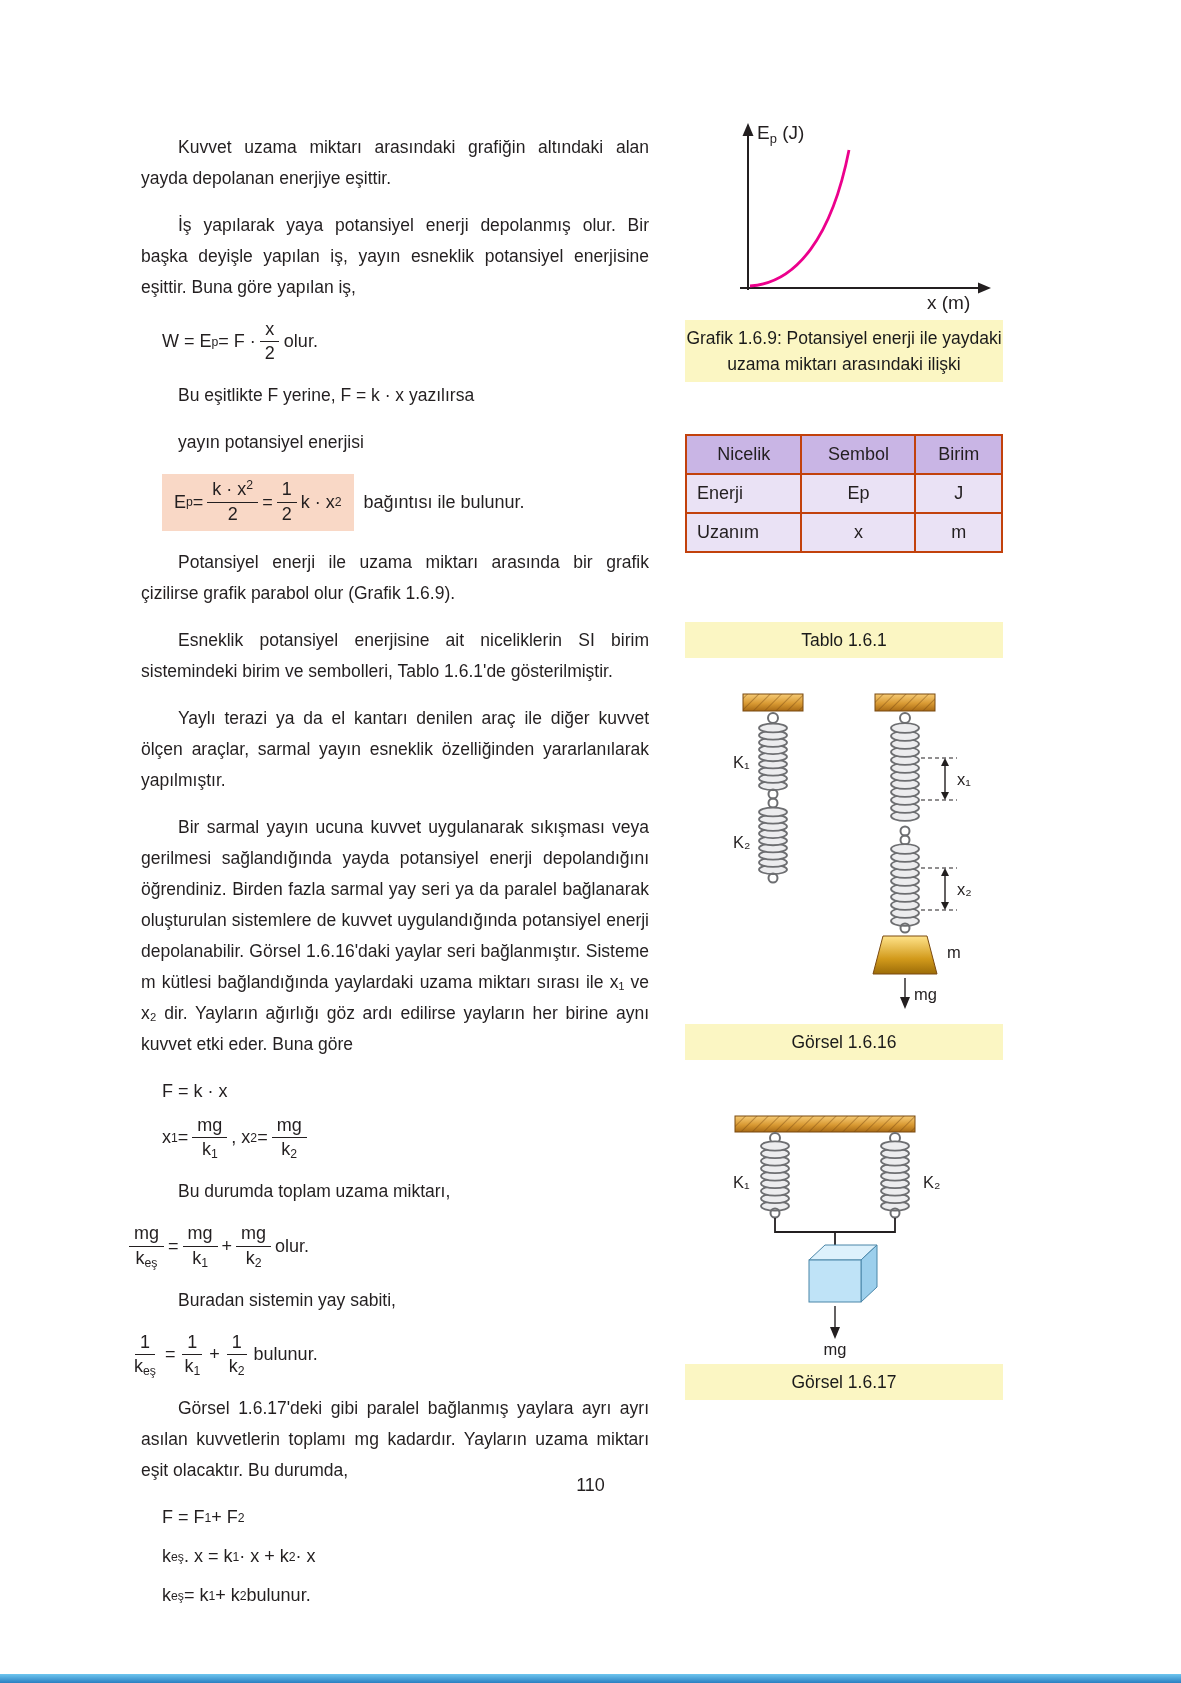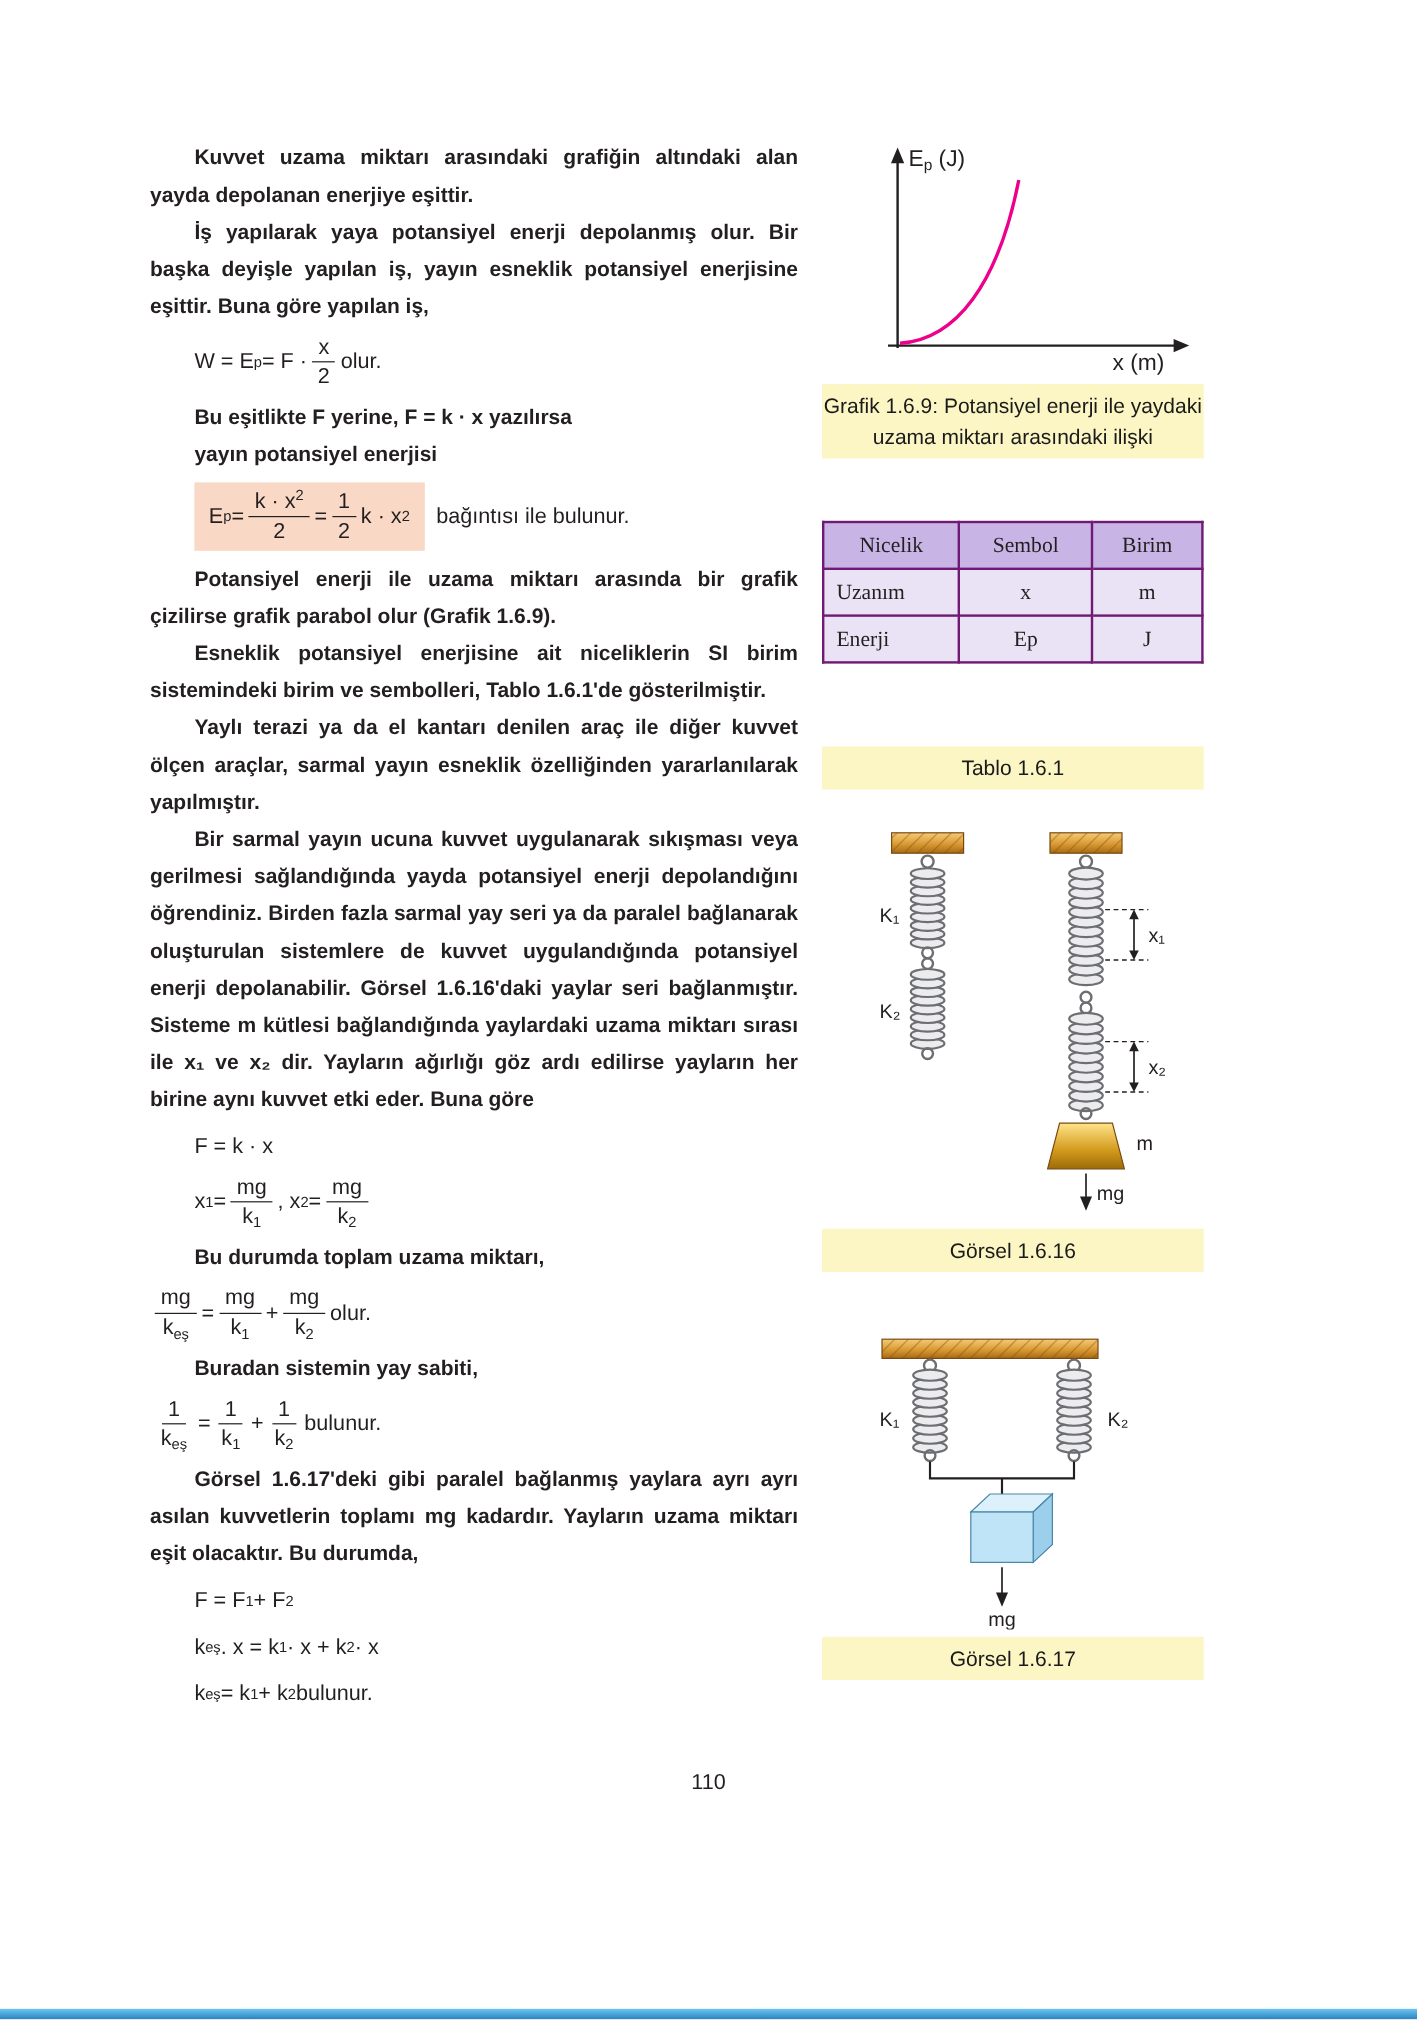--- a/index.html
+++ b/index.html
@@ -2,42 +2,42 @@
 <html lang="tr"><head>
 <meta charset="utf-8">
 <style>
   html,body { margin:0; padding:0; background:#ffffff; }
   .page {
     position:relative; width:1181px; height:1683px; background:#ffffff;
     font-family:"Liberation Sans", sans-serif; color:#231f20; overflow:hidden;
   }
   
   .left-col { position:absolute; left:125px; top:116px; width:540px; font-size:17.5px; line-height:31px; }
-  .para { margin:0; text-indent:37px; text-align:justify;font-weight:bold; }
+  .para { margin:16px; text-indent:37px; text-align:justify; }
   .formula { font-size:18px; margin:8px 0; display:flex; align-items:center; flex-wrap:wrap; }
   .indent { margin-left:37px; }
   .formula .hl { background:#F9D8C6; padding:5px 12px 6px 12px; display:inline-flex; align-items:center; }
   .formula .ftail { margin-left:10px; }
   .frac { display:inline-flex; flex-direction:column; align-items:center; vertical-align:middle; margin:0 4px; line-height:1.18; }
   .frac .fn { padding:0 5px 1px; border-bottom:1.7px solid #231f20; white-space:nowrap; }
   .frac .fd { padding:1px 5px 0; white-space:nowrap; }
   sub { font-size:0.68em; vertical-align:-0.28em; line-height:0; }
   sup { font-size:0.68em; vertical-align:0.5em; line-height:0; }
   
   .right-col { position:absolute; left:685px; top:118px; width:318px; }
   .rblock { position:absolute; left:0; width:318px; }
   .caption {
     background:#FBF6C3; text-align:center; font-size:17.5px; line-height:26px;
     padding:5px 0; color:#1a1a1a; box-sizing:border-box; width:318px;
   }
   .graph-wrap { position:relative; height:196px; }
   .graph-label { position:absolute; font-size:19px; color:#231f20; }
   
   table.qtable { border-collapse:collapse; width:318px; font-size:18px; }
-  table.qtable th, table.qtable td { border:2px solid #701a75; padding:8px 10px; background:#EAE2F5; font-weight:normal;font-family:Liberation Serif, serif; }
+  table.qtable th, table.qtable td { border:2px solid #c2410c; padding:8px 10px; background:#EAE2F5; font-weight:normal; }
   table.qtable th { background:#C9B5E5; text-align:center; }
   table.qtable td { text-align:center; }
   table.qtable td.lft { text-align:left; }
   
   .coil { fill:#ececee; stroke:#6d6e71; stroke-width:1.8; }
   .ring { fill:none; stroke:#6d6e71; stroke-width:2; }
   .svglabel { font-family:"Liberation Sans", sans-serif; font-size:16.5px; fill:#231f20; }
   .dash { stroke:#231f20; stroke-width:1.2; stroke-dasharray:4 3; }
   .measure { stroke:#231f20; stroke-width:1.4; }
   .axis { stroke:#231f20; stroke-width:2; }
@@ -128,28 +128,28 @@
       <table class="qtable">
         <thead>
           <tr>
             <th>Nicelik</th>
             <th>Sembol</th>
             <th>Birim</th>
           </tr>
         </thead>
         <tbody>
           <tr>
+            <td class="lft">Enerji</td>
+            <td>Ep</td>
+            <td>J</td>
+          </tr>
+          <tr>
             <td class="lft">Uzanım</td>
             <td>x</td>
             <td>m</td>
-          </tr>
-          <tr>
-            <td class="lft">Enerji</td>
-            <td>Ep</td>
-            <td>J</td>
           </tr>
         </tbody>
       </table>
     </div>
     <div class="rblock caption" style="top:492px;margin-top:12px;">Tablo 1.6.1</div>
 
     <div class="rblock" style="top:570px;">
       <svg width="318" height="330" viewBox="0 0 318 330">
         <defs>
           <linearGradient id="woodA" x1="0" y1="0" x2="0" y2="1">

